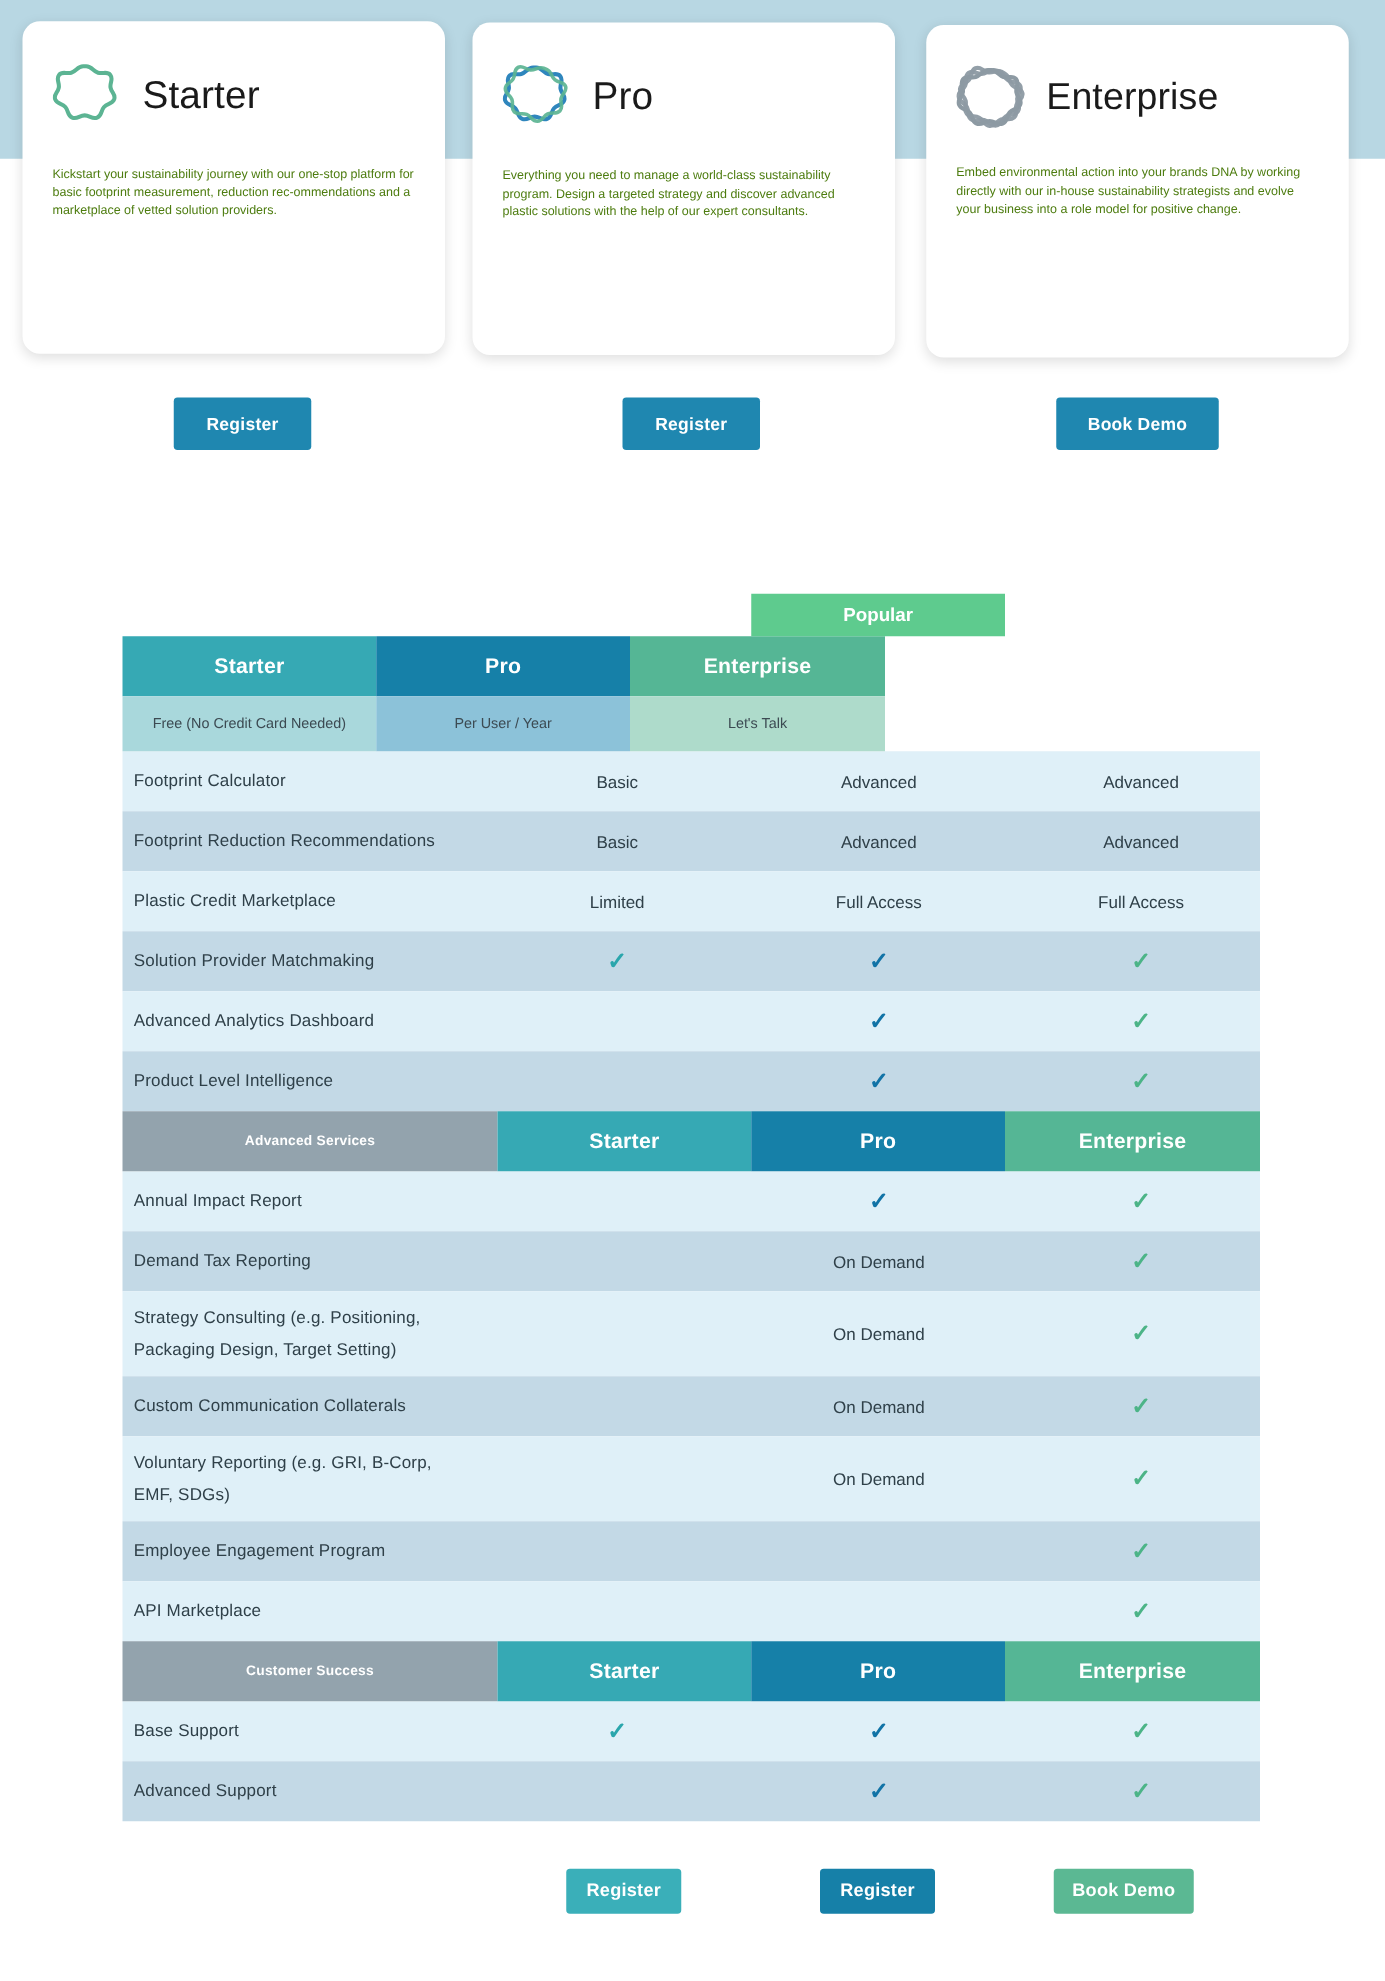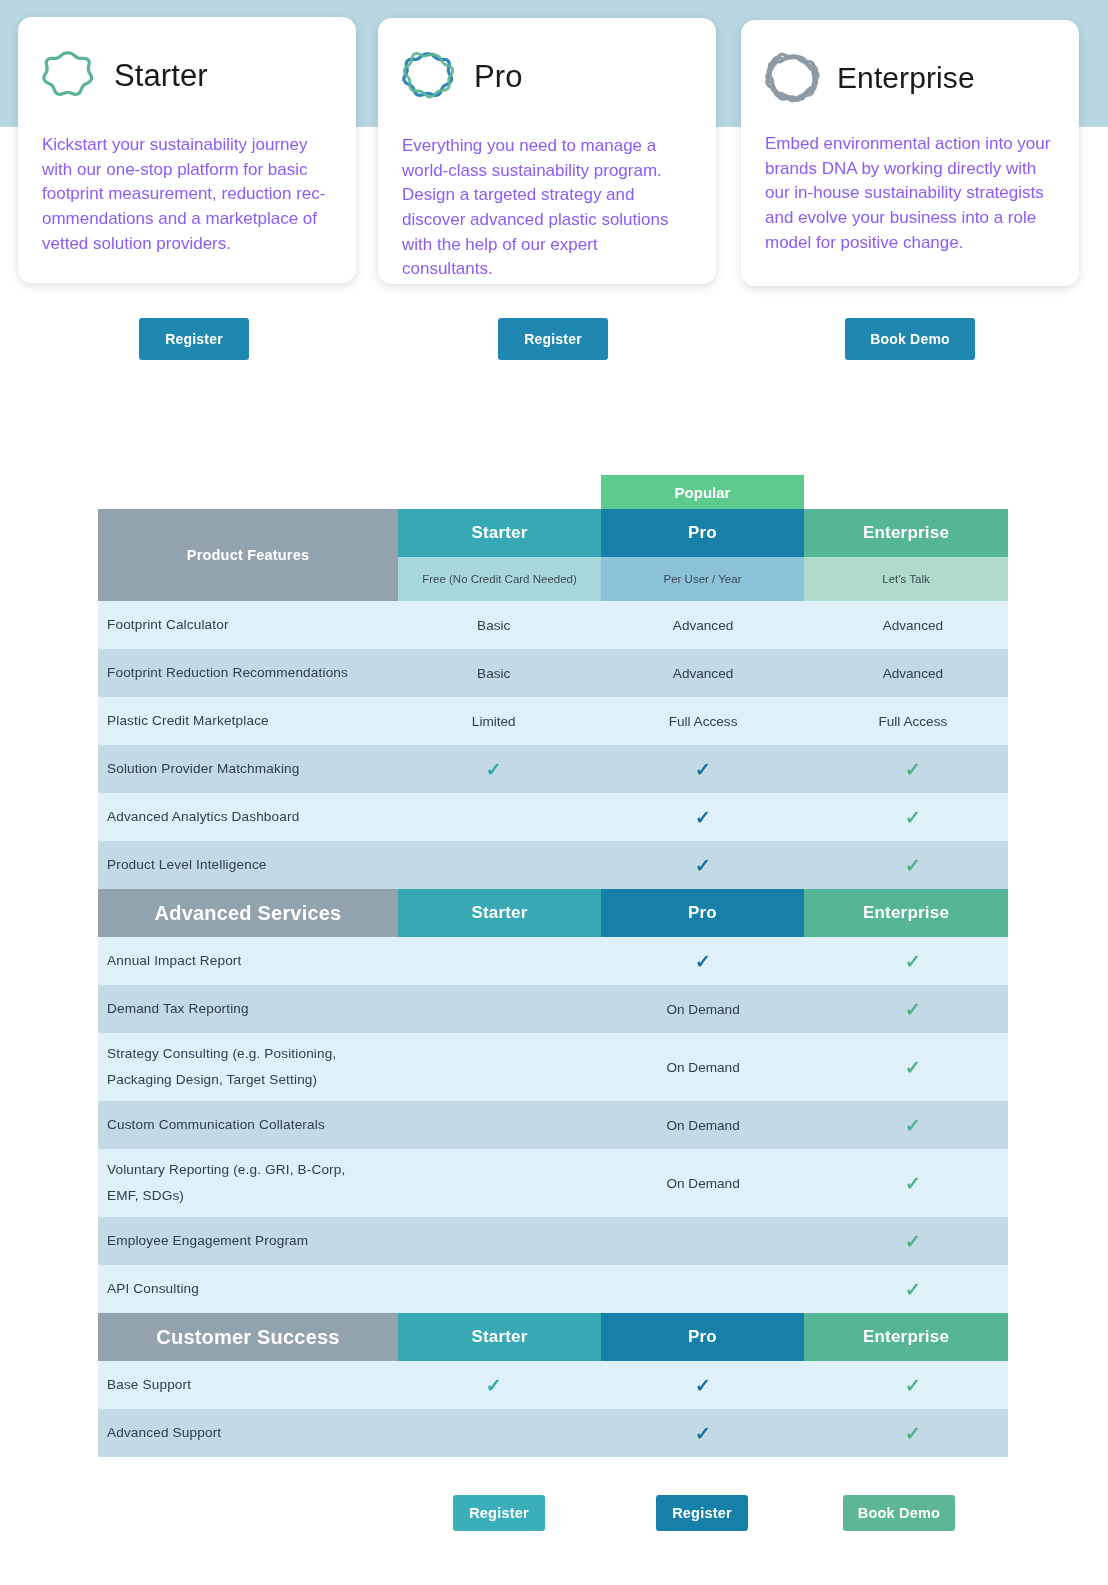--- a/index.html
+++ b/index.html
@@ -30,22 +30,22 @@
   .card.c2 { left:741px; width:338px; top:20px; }
 
   .card-head { display:flex; align-items:center; gap:18px; height:64px; }
   .ring { width:54px; height:54px; flex:0 0 54px; }
   .card-title {
     font-size:31px; font-weight:400; color:#1a1a1a;
     letter-spacing:0.1px; line-height:1;
   }
   .card.c2 .card-title { font-size:30px; }
   .card-desc {
-    margin-top:26px; font-size:17px; line-height:1.45;
-    color:#8b5cf6;
+    margin-top:26px; font-size:10px; line-height:1.45;
+    color:#4d7c0f;
   }
   .card.c2 .card-desc { margin-top:22px; }
 
   
   .cta-row { position:absolute; left:0; top:318px; width:1108px; height:44px; }
   .btn {
     position:absolute; display:flex; align-items:center; justify-content:center;
     height:42px; border-radius:3px; color:#fff;
     font-size:14px; font-weight:bold; letter-spacing:0.2px;
     cursor:pointer; user-select:none;
@@ -85,21 +85,21 @@
   }
   .hdr .subs .s0 { width:203px; background:#a9d8dc; }
   .hdr .subs .s1 { width:203px; background:#8cc2d9; }
   .hdr .subs .s2 { width:204px; background:#aedbcb; }
   .hdr .subs div { color:#3c4a52; font-size:11.5px; }
 
   .section-hdr { display:flex; height:48px; }
   .section-hdr .lbl {
     width:300px; background:#93a3ad; color:#ffffff;
     display:flex; align-items:center; justify-content:center;
-    font-size:20px; font-weight:bold; letter-spacing:0.2px;
+    font-size:11px; font-weight:bold; letter-spacing:0.2px;
   }
   .section-hdr .p0 { width:203px; background:#36a9b4; }
   .section-hdr .p1 { width:203px; background:#1680a8; }
   .section-hdr .p2 { width:204px; background:#55b695; }
   .section-hdr .p0,.section-hdr .p1,.section-hdr .p2 {
     display:flex; align-items:center; justify-content:center;
     color:#ffffff; font-size:17px; font-weight:bold; letter-spacing:0.2px;
   }
 
   .row { display:flex; min-height:48px;gap:20px; }
@@ -214,21 +214,20 @@
     <div class="btn b2">Book Demo</div>
   </div>
 
   <div class="table">
 
     <div class="popular-row">
       <div class="popular-badge">Popular</div>
     </div>
 
     <div class="hdr">
-      <div class="lbl">Product Features</div>
       <div class="colwrap">
         <div class="names">
           <div class="n0">Starter</div>
           <div class="n1">Pro</div>
           <div class="n2">Enterprise</div>
         </div>
         <div class="subs">
           <div class="s0">Free (No Credit Card Needed)</div>
           <div class="s1">Per User / Year</div>
           <div class="s2">Let's Talk</div>
@@ -362,21 +361,21 @@
             <span>Employee Engagement Program</span>
           </div>
           <div class="cell v0"></div>
           <div class="cell v1"></div>
           <div class="cell v2">
             <span class="chk t2">✓</span>
           </div>
         </div>
         <div class="row light">
           <div class="feat">
-            <span>API Consulting</span>
+            <span>API Marketplace</span>
           </div>
           <div class="cell v0"></div>
           <div class="cell v1"></div>
           <div class="cell v2">
             <span class="chk t2">✓</span>
           </div>
         </div>
         <div class="section-hdr">
           <div class="lbl">Customer Success</div>
           <div class="p0">Starter</div>

